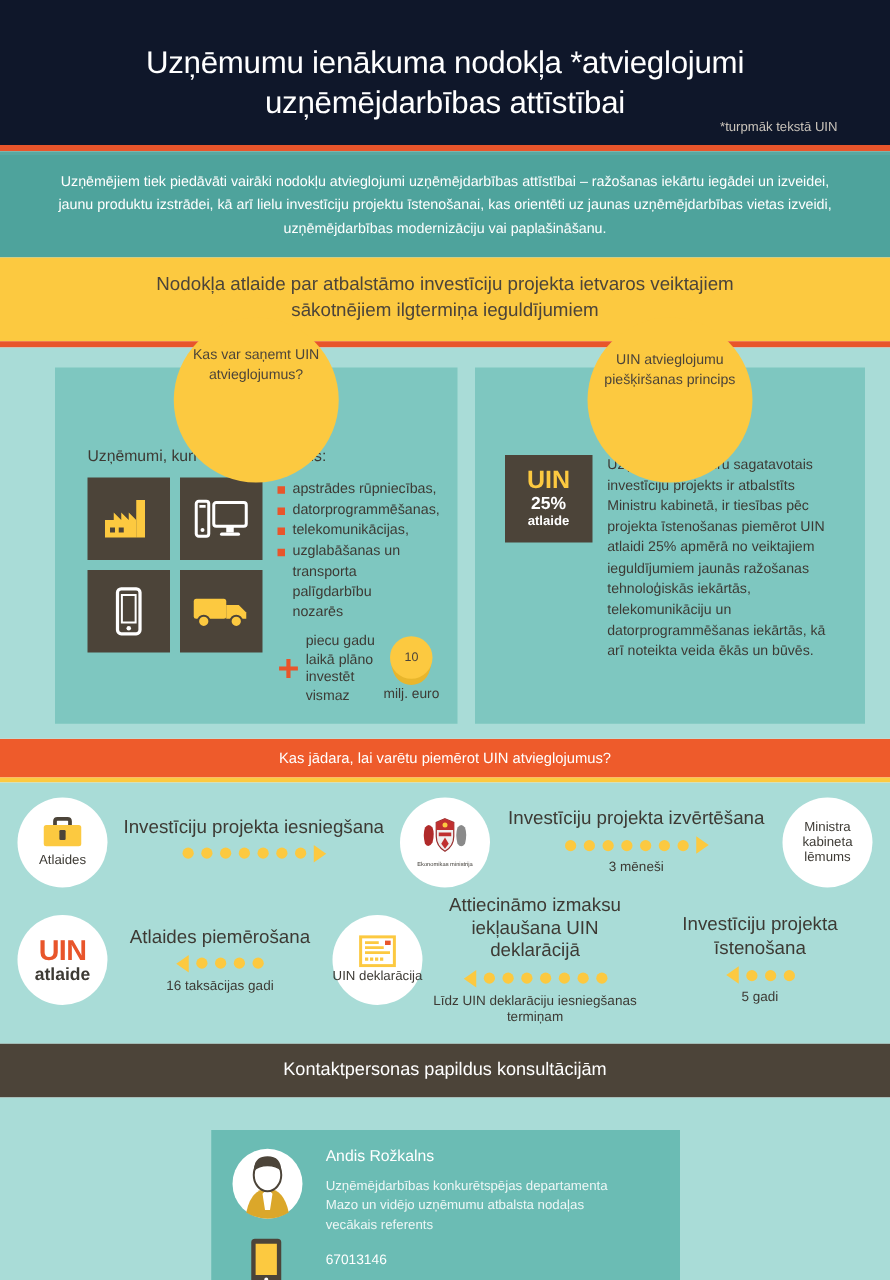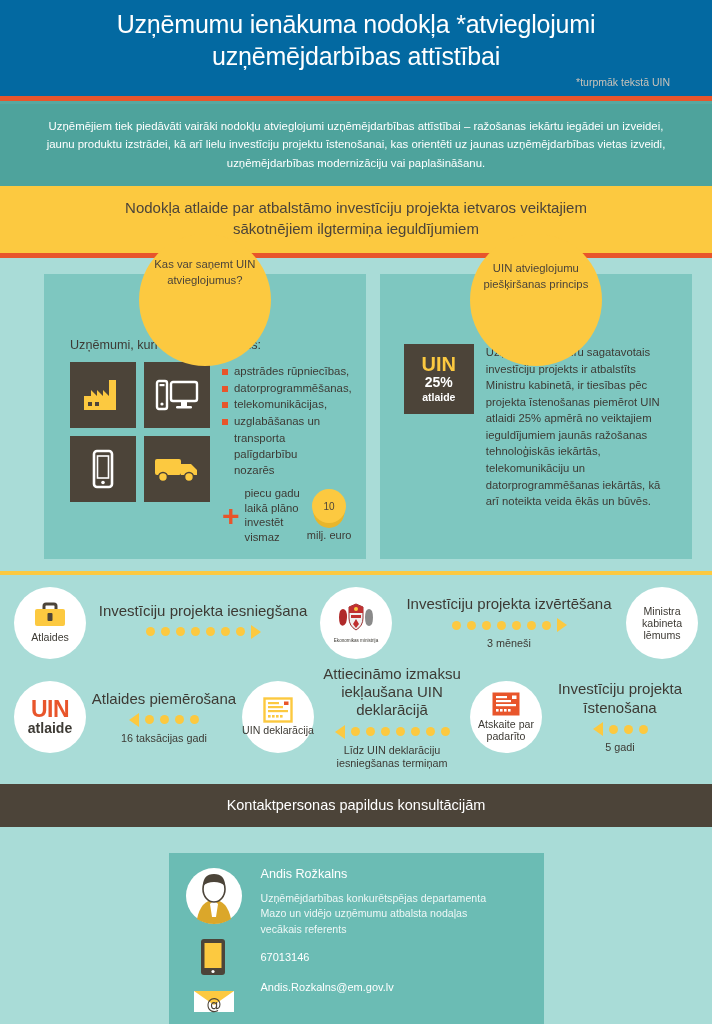--- a/index.html
+++ b/index.html
@@ -6,23 +6,23 @@
   html, body {
     width: 712px; height: 1024px;
     font-family: "Liberation Sans", sans-serif;
     background: #ffffff;
     overflow: hidden;
   }
   #page { position: relative; width: 712px; height: 1024px; background:#fff; }
 
   
   .header {
-    background: #0369a1;
-    padding: 8px 40px 10px 40px;
-    height: 96px;
+    background: #0f172a;
+    padding: 34px 40px 10px 40px;
+    height: 116px;
     position: relative;
   }
   .header h1 {
     color: #ffffff;
     font-size: 25px;
     font-weight: normal;
     text-align: center;
     line-height: 1.28;
     letter-spacing: -0.2px;
   }
@@ -338,20 +338,23 @@
             <div class="d2">25%</div>
             <div class="d3">atlaide</div>
           </div>
           <div class="disc-text">Uzņēmumiem, kuru sagatavotais investīciju projekts ir atbalstīts Ministru kabinetā, ir tiesības pēc projekta īstenošanas piemērot UIN atlaidi 25% apmērā no veiktajiem ieguldījumiem jaunās ražošanas tehnoloģiskās iekārtās, telekomunikāciju un datorprogrammēšanas iekārtās, kā arī noteikta veida ēkās un būvēs.</div>
         </div>
       </div>
 
     </div>
   </div>
 
+  <div class="orange-banner">
+    <p>Kas jādara, lai varētu piemērot UIN atvieglojumus?</p>
+  </div>
   <div class="stripe-yellow"></div>
 
   <div class="timeline">
 
     <div class="tl-row">
       <div class="tl-circle">
         <svg width="34" height="28" viewBox="0 0 34 28">
           <path d="M11 7 L11 4 Q11 2 13 2 L21 2 Q23 2 23 4 L23 7" fill="none" stroke="#4c4439" stroke-width="3"></path>
           <rect x="2" y="7" width="30" height="17" rx="2" fill="#fcc940"></rect>
           <rect x="14.5" y="11" width="5" height="8" rx="1" fill="#4c4439"></rect>
@@ -447,34 +450,20 @@
           <div class="dot"></div>
           <div class="dot"></div>
           <div class="dot"></div>
           <div class="dot"></div>
           <div class="dot"></div>
           <div class="dot"></div>
         </div>
         <div class="bot">Līdz UIN deklarāciju iesniegšanas termiņam</div>
       </div>
 
-      <div class="tl-circle">
-        <svg width="30" height="26" viewBox="0 0 30 26">
-          <rect x="1.5" y="1.5" width="27" height="23" fill="#e8552b"></rect>
-          <rect x="5" y="5" width="11" height="2.2" fill="#fff"></rect>
-          <rect x="5" y="9" width="15" height="2.2" fill="#fff"></rect>
-          <rect x="5" y="13" width="20" height="2.2" fill="#fff"></rect>
-          <rect x="21" y="4.5" width="4.5" height="3.5" fill="#fff"></rect>
-          <rect x="5" y="18" width="2.6" height="2.6" fill="#fff"></rect>
-          <rect x="9" y="18" width="2.6" height="2.6" fill="#fff"></rect>
-          <rect x="13" y="18" width="2.6" height="2.6" fill="#fff"></rect>
-          <rect x="17" y="18" width="2.6" height="2.6" fill="#fff"></rect>
-        </svg>
-        <div class="cap">Atskaite par padarīto</div>
-      </div>
 
       <div class="tl-seg">
         <div class="top">Investīciju projekta īstenošana</div>
         <div class="dots">
           <div class="arrow-l"></div>
           <div class="dot"></div>
           <div class="dot"></div>
           <div class="dot"></div>
         </div>
         <div class="bot">5 gadi</div>

